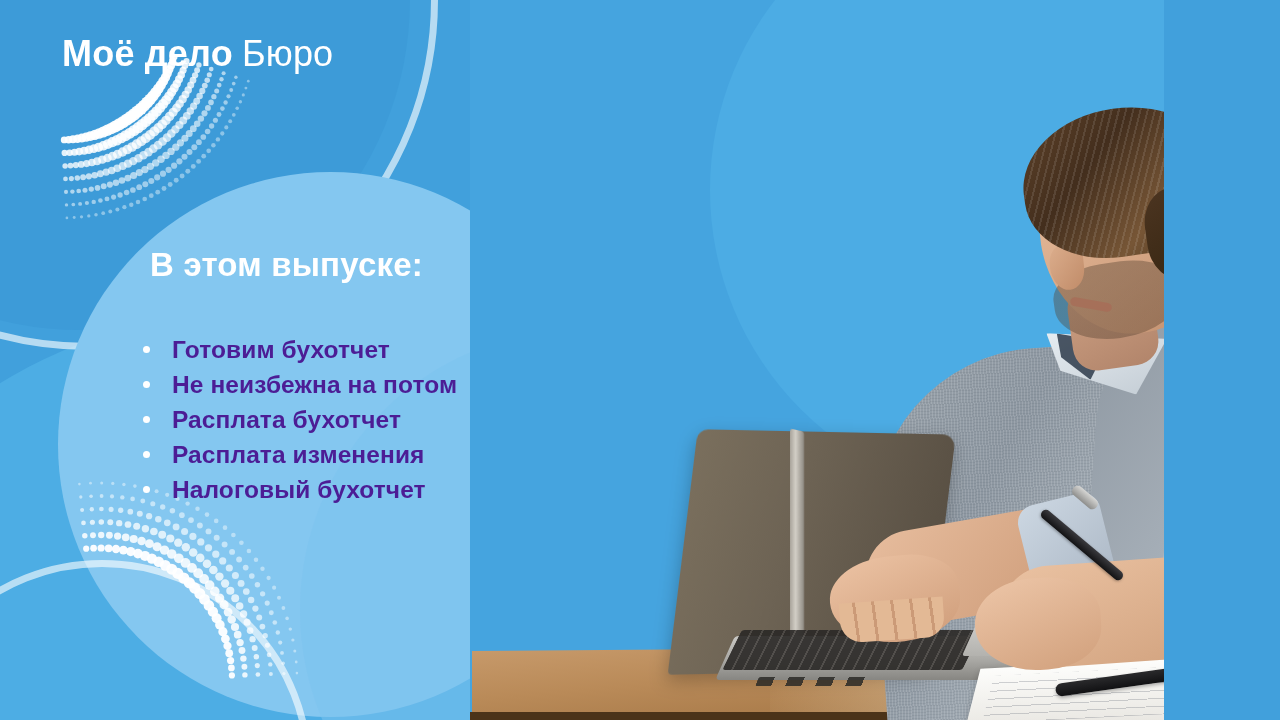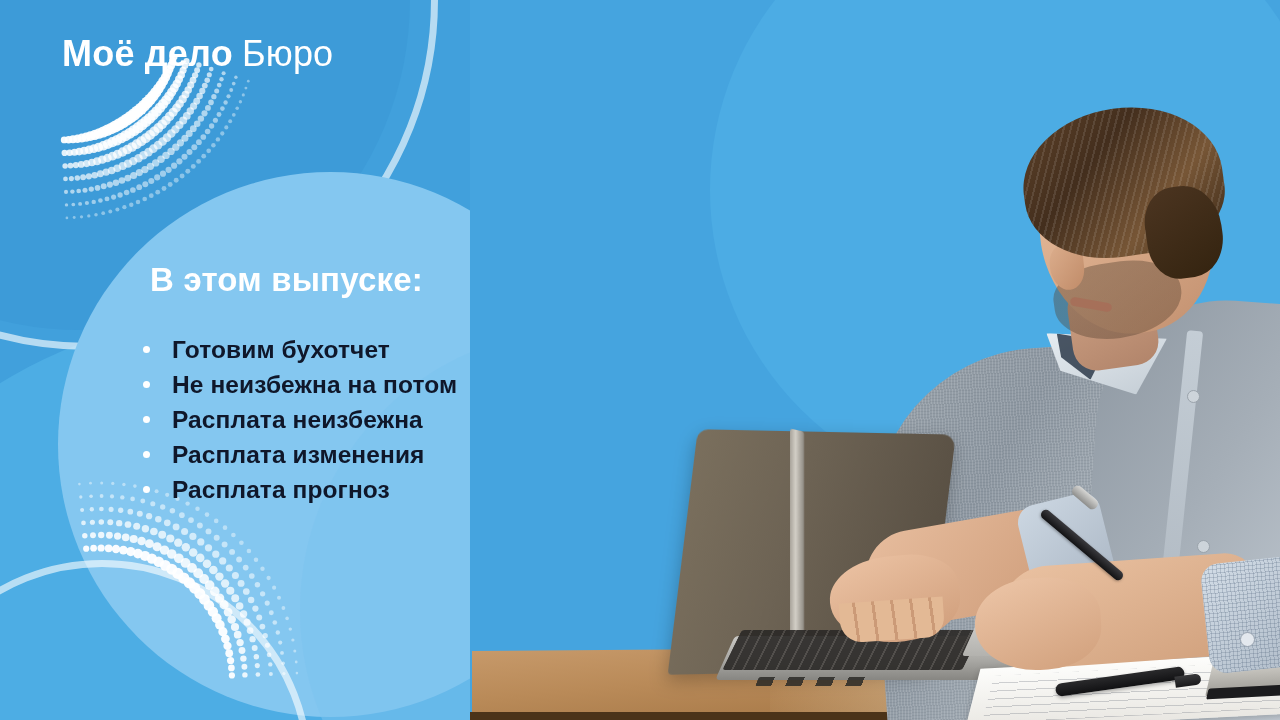--- a/index.html
+++ b/index.html
@@ -3,21 +3,21 @@
 <meta charset="utf-8">
 <title>Moyo Delo Byuro — V etom vypuske</title>
 <style>
   html,body{margin:0;padding:0;}
   body{
     width:1280px;height:720px;overflow:hidden;
     font-family:"Liberation Sans","DejaVu Sans",sans-serif;
     background:#41a0dc;
   }
   #slide{
-    position:relative;width:1280px;height:720px;overflow:hidden;
+    position:relative;width:1164px;height:720px;overflow:hidden;
     background:#41a0dc;
   }
 
   
   .bg-layer{position:absolute;inset:0;overflow:hidden;}
 
   
   .circle-dark-tl{
     position:absolute;left:-250px;top:-330px;
     width:660px;height:660px;border-radius:50%;
@@ -76,38 +76,38 @@
     font-size:36px;font-weight:700;color:#ffffff;
     letter-spacing:.2px;position:relative;
   }
   .logo-light{
     font-size:36px;font-weight:400;color:#ffffff;letter-spacing:.2px;
   }
 
   
   .content{position:absolute;left:0;top:0;z-index:30;}
   .heading{
-    position:absolute;left:150px;top:261px;
+    position:absolute;left:150px;top:246px;
     font-size:33px;font-weight:700;color:#ffffff;
     letter-spacing:.2px;white-space:nowrap;
   }
   .bullets{
     position:absolute;left:143px;top:332px;
     list-style:none;margin:0;padding:0;
   }
   .bullet{
     display:flex;align-items:center;
     height:35px;white-space:nowrap;
   }
   .bullet-dot{
     width:7px;height:7px;border-radius:50%;
     background:#ffffff;flex:none;margin-right:22px;
   }
   .bullet-text{
-    font-size:24.5px;font-weight:700;color:#0f172a;letter-spacing:.1px;
+    font-size:24.5px;font-weight:700;color:#4c1d95;letter-spacing:.1px;
   }
 
   
   .photo{
     position:absolute;left:470px;top:0;width:810px;height:720px;
     overflow:hidden;z-index:20;
   }
   .photo-bg{position:absolute;inset:0;background:#45a4df;}
   .photo-bg-soft{
     position:absolute;left:240px;top:-120px;width:620px;height:620px;
@@ -889,26 +889,26 @@
       <li class="bullet">
         <span class="bullet-dot"></span>
         <span class="bullet-text">Готовим бухотчет</span>
       </li>
       <li class="bullet">
         <span class="bullet-dot"></span>
         <span class="bullet-text">Не неизбежна на потом</span>
       </li>
       <li class="bullet">
         <span class="bullet-dot"></span>
-        <span class="bullet-text">Расплата неизбежна</span>
+        <span class="bullet-text">Расплата бухотчет</span>
       </li>
       <li class="bullet">
         <span class="bullet-dot"></span>
         <span class="bullet-text">Расплата изменения</span>
       </li>
       <li class="bullet">
         <span class="bullet-dot"></span>
-        <span class="bullet-text">Расплата прогноз</span>
+        <span class="bullet-text">Налоговый бухотчет</span>
       </li>
     </ul>
   </div>
 
 </div>
 
 </body></html>

